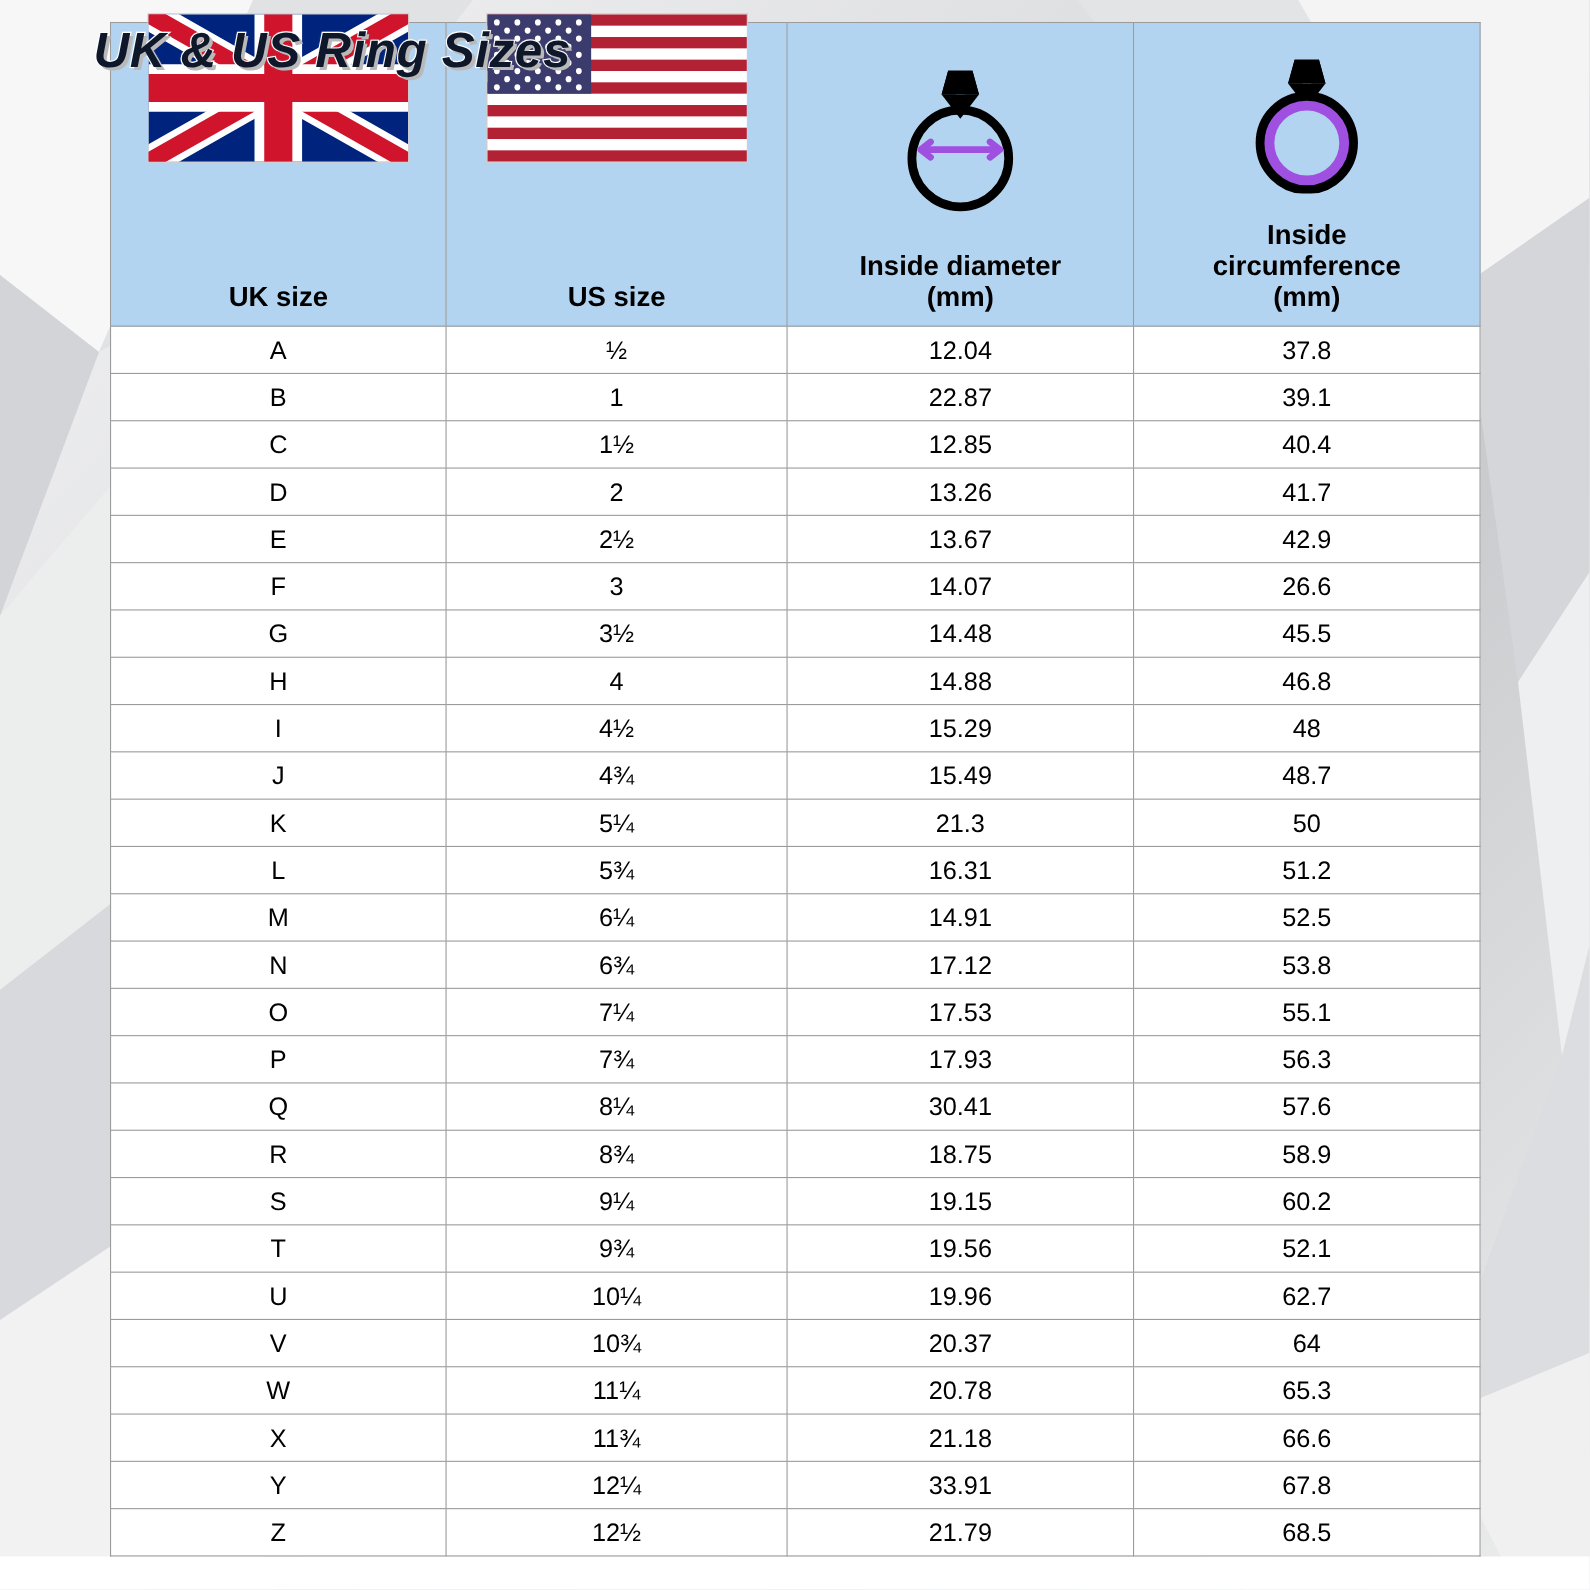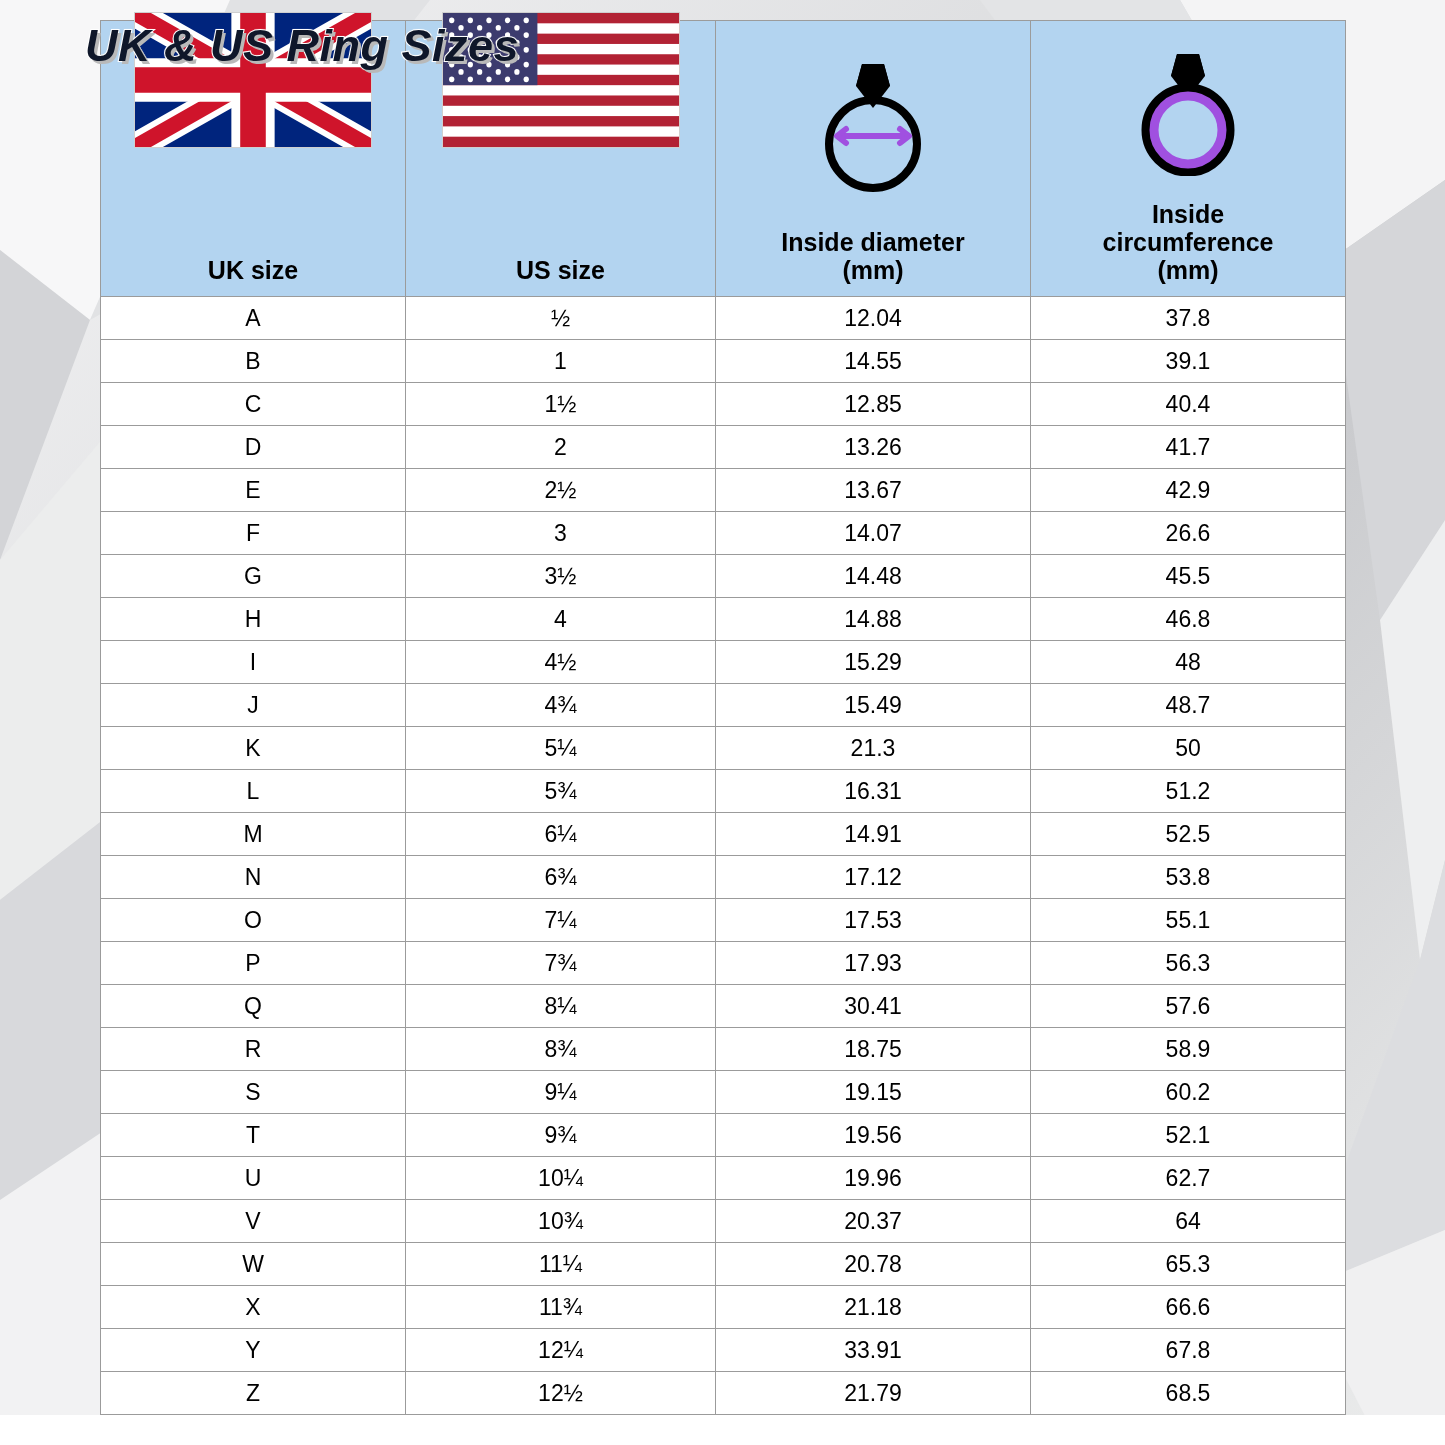--- a/index.html
+++ b/index.html
@@ -307,21 +307,21 @@
     <tbody id="ring-body">
         <tr>
           <td>A</td>
           <td>½</td>
           <td>12.04</td>
           <td>37.8</td>
         </tr>
         <tr>
           <td>B</td>
           <td>1</td>
-          <td>14.55</td>
+          <td>22.87</td>
           <td>39.1</td>
         </tr>
         <tr>
           <td>C</td>
           <td>1½</td>
           <td>12.85</td>
           <td>40.4</td>
         </tr>
         <tr>
           <td>D</td>

